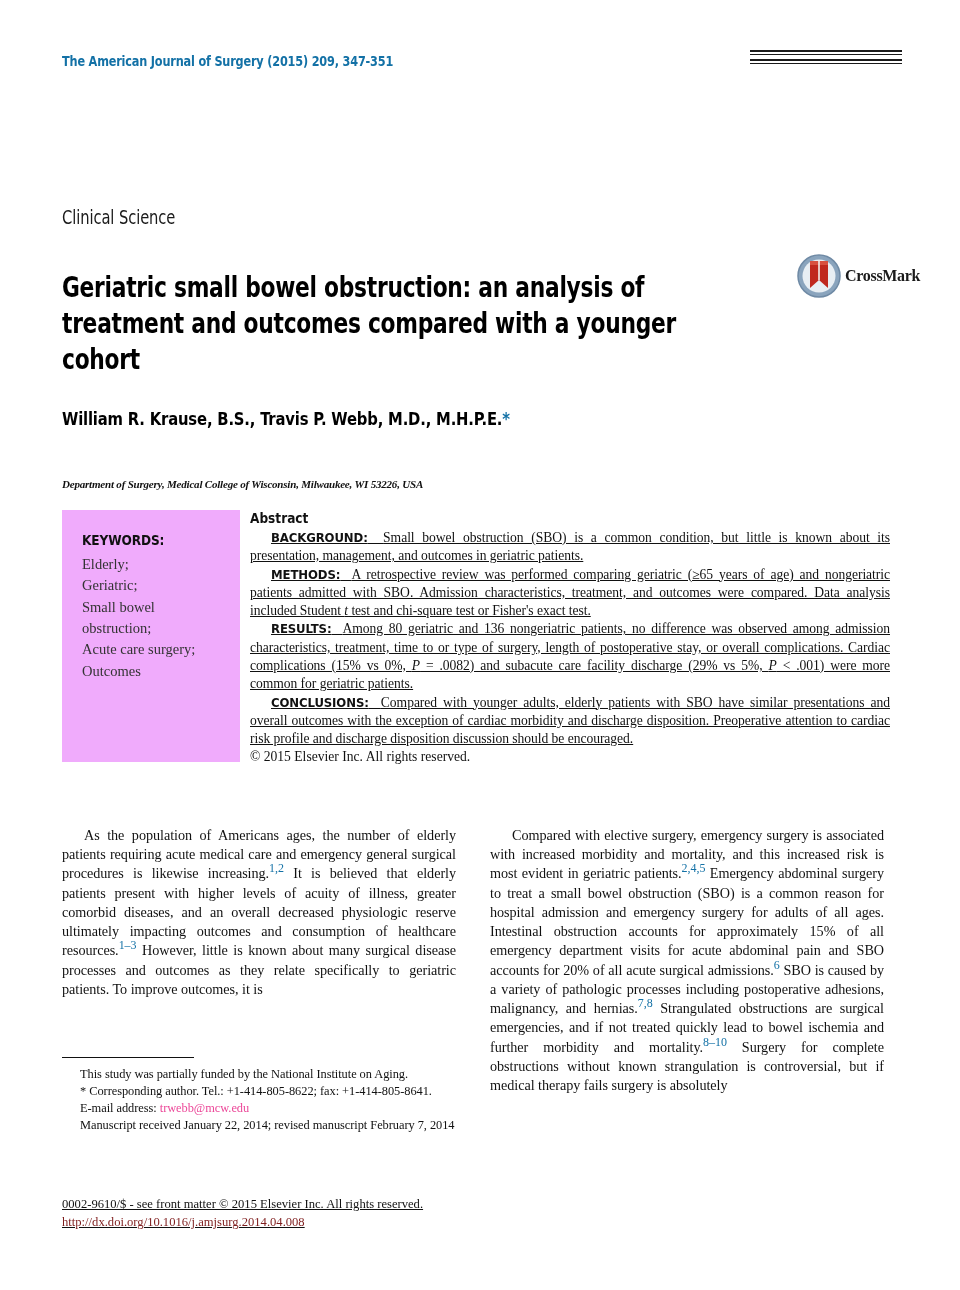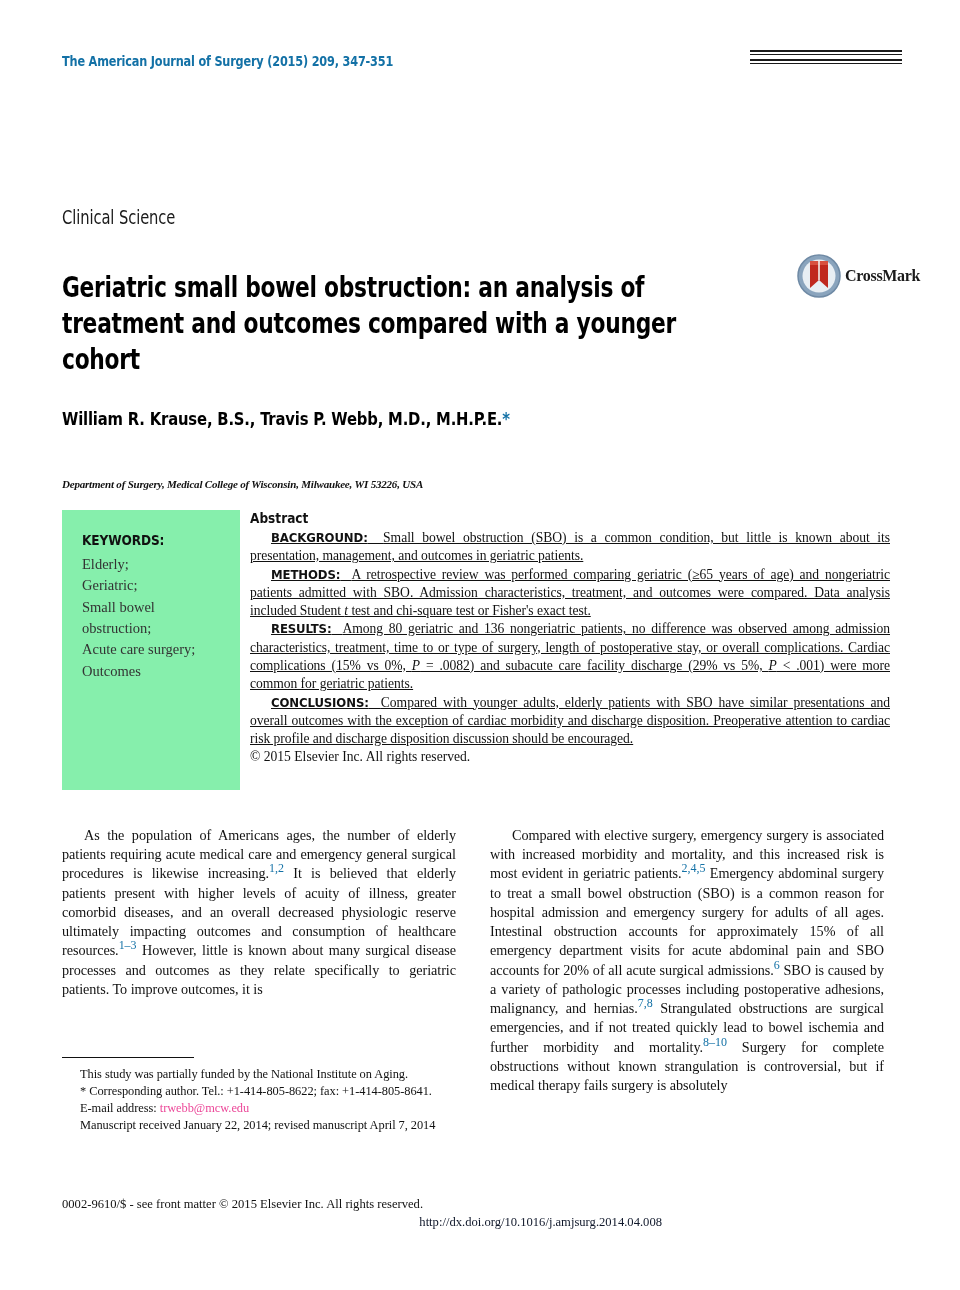--- a/index.html
+++ b/index.html
@@ -146,22 +146,22 @@
     letter-spacing: -0.2px;
     margin-top: 12px;
   }
 
   
   .kw-box {
     position: absolute;
     left: 62px;
     top: 510px;
     width: 178px;
-    height: 280px;
-    background: #86efac;
+    height: 252px;
+    background: #f0abfc;
   }
   .kw-head {
     position: absolute;
     left: 20px;
     top: 22px;
     font-family: "DejaVu Sans Condensed", "Liberation Sans Narrow", "Liberation Sans", sans-serif;
     font-weight: bold;
     font-size: 13.5px;
     color: #111;
     letter-spacing: -0.1px;
@@ -270,22 +270,23 @@
   
   .footer {
     position: absolute;
     left: 62px;
     top: 1196px;
     width: 600px;
     font-family: "Liberation Serif", "DejaVu Serif", serif;
     font-size: 12.6px;
     line-height: 1.42;
     color: #111;
-  }
-  .footer .doi { color: #0f172a; text-align: right; }
+    text-decoration: underline;
+  }
+  .footer .doi { color: #7f1d1d; }
 </style>
 </head>
 <body>
 
 <div class="page">
 
   <div class="masthead">
     <div class="journal-ref">The American Journal of Surgery (2015) 209, 347-351</div>
     <div class="logo-box">
       <div class="logo-rule"></div>
@@ -344,21 +345,21 @@
 
   <div class="col col-right">
     <p><span>Compared with elective surgery, emergency surgery is associated with increased morbidity and mortality, and this increased risk is most evident in geriatric patients.</span><sup class="cite">2,4,5</sup><span> Emergency abdominal surgery to treat a small bowel obstruction (SBO) is a common reason for hospital admission and emergency surgery for adults of all ages. Intestinal obstruction accounts for approximately 15% of all emergency department visits for acute abdominal pain and SBO accounts for 20% of all acute surgical admissions.</span><sup class="cite">6</sup><span> SBO is caused by a variety of pathologic processes including postoperative adhesions, malignancy, and hernias.</span><sup class="cite">7,8</sup><span> Strangulated obstructions are surgical emergencies, and if not treated quickly lead to bowel ischemia and further morbidity and mortality.</span><sup class="cite">8–10</sup><span> Surgery for complete obstructions without known strangulation is controversial, but if medical therapy fails surgery is absolutely</span></p>
   </div>
 
   <div class="fn-rule"></div>
   <div class="footnotes">
     <p>This study was partially funded by the National Institute on Aging.</p>
     <p><span>*</span><span> Corresponding author. Tel.: +1-414-805-8622; fax: +1-414-805-8641.</span></p>
     <p><span>E-mail address:</span> <span class="link">trwebb@mcw.edu</span></p>
-    <p>Manuscript received January 22, 2014; revised manuscript April 7, 2014</p>
+    <p>Manuscript received January 22, 2014; revised manuscript February 7, 2014</p>
   </div>
 
   <div class="footer">
     <div>0002-9610/$ - see front matter © 2015 Elsevier Inc. All rights reserved.</div>
     <div class="doi">http://dx.doi.org/10.1016/j.amjsurg.2014.04.008</div>
   </div>
 
 </div>
 
 </body></html>

